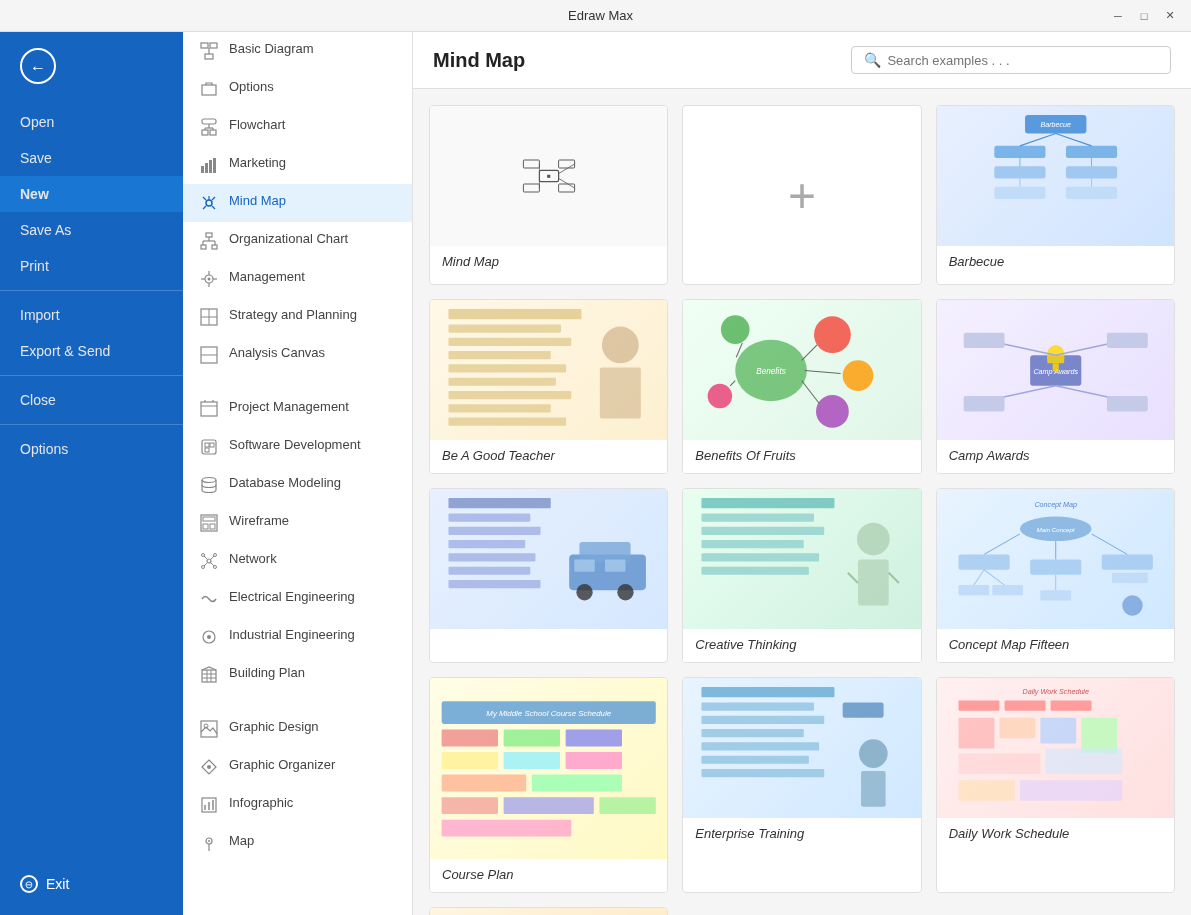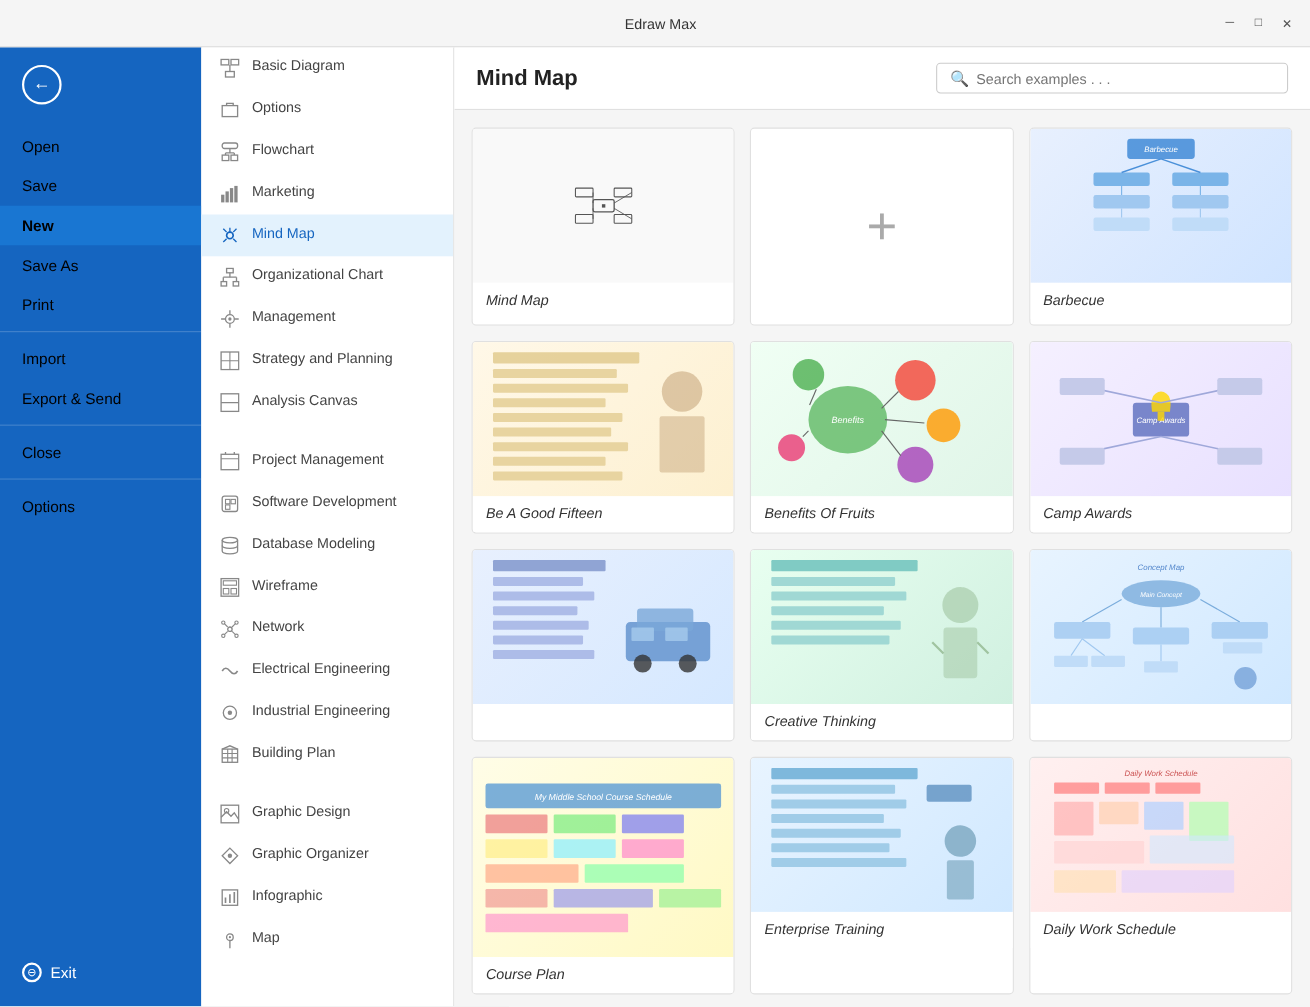--- a/index.html
+++ b/index.html
@@ -1,20 +1,20 @@
 <!DOCTYPE html>
 <html><head>
   <meta charset="utf-8">
   <style>
     * { box-sizing: border-box; margin: 0; padding: 0; }
     body { font-family: 'Segoe UI', Arial, sans-serif; width: 1191px; height: 915px; overflow: hidden; background: #f0f0f0; display: flex; flex-direction: column; }
 
     
     .titlebar {
-      height: 43px;
+      height: 32px;
       background: #f5f5f5;
       display: flex;
       align-items: center;
       justify-content: space-between;
       padding: 0 12px;
       border-bottom: 1px solid #ddd;
       flex-shrink: 0;
     }
     .titlebar-title { font-size: 13px; color: #333; flex: 1; text-align: center; }
     .titlebar-controls { display: flex; gap: 8px; }
@@ -41,21 +41,21 @@
     .back-circle {
       width: 36px; height: 36px;
       border: 2px solid white;
       border-radius: 50%;
       display: flex; align-items: center; justify-content: center;
       color: white; font-size: 16px;
     }
     .sidebar-nav { display: flex; flex-direction: column; flex: 1; padding-top: 4px; }
     .sidebar-item {
       padding: 10px 20px;
-      color: #000000;
+      color: #e5e5e5;
       font-size: 14px;
       cursor: pointer;
       display: flex; align-items: center;
     }
     .sidebar-item.active { background: #1976d2; font-weight: 600; }
     .sidebar-divider { height: 1px; background: rgba(255,255,255,0.2); margin: 6px 0; }
     .sidebar-exit {
       padding: 10px 20px;
       color: white;
       font-size: 14px;
@@ -535,21 +535,21 @@
               <rect x="2" y="46" width="100" height="8" rx="1" fill="#e8d4a0"></rect>
               <rect x="2" y="59" width="115" height="8" rx="1" fill="#e8d4a0"></rect>
               <rect x="2" y="72" width="105" height="8" rx="1" fill="#e8d4a0"></rect>
               <rect x="2" y="85" width="120" height="8" rx="1" fill="#e8d4a0"></rect>
               <rect x="2" y="98" width="100" height="8" rx="1" fill="#e8d4a0"></rect>
               <rect x="2" y="111" width="115" height="8" rx="1" fill="#e8d4a0"></rect>
               <circle cx="170" cy="40" r="18" fill="#c8a87e" opacity="0.6"></circle>
               <rect x="150" y="62" width="40" height="50" rx="2" fill="#c8a87e" opacity="0.5"></rect>
             </svg>
           </div>
-          <div class="template-label">Be A Good Fifteen</div>
+          <div class="template-label">Be A Good Teacher</div>
         </div>
 
         <div class="template-card">
           <div class="template-thumb thumb-benefits">
             <svg width="95%" height="95%" viewBox="0 0 200 130">
               <ellipse cx="70" cy="65" rx="35" ry="30" fill="#4caf50" opacity="0.7"></ellipse>
               <text x="70" y="68" text-anchor="middle" font-size="8" fill="white">Benefits</text>
 
               <circle cx="130" cy="30" r="18" fill="#f44336" opacity="0.8"></circle>
               <circle cx="155" cy="70" r="15" fill="#ff9800" opacity="0.8"></circle>
@@ -643,20 +643,21 @@
               <line x1="30" y1="75" x2="50" y2="90" stroke="#a0c8f0" stroke-width="1"></line>
               <line x1="100" y1="80" x2="100" y2="95" stroke="#a0c8f0" stroke-width="1"></line>
               <rect x="5" y="90" width="30" height="10" rx="1" fill="#c0dcf8"></rect>
               <rect x="38" y="90" width="30" height="10" rx="1" fill="#c0dcf8"></rect>
               <rect x="85" y="95" width="30" height="10" rx="1" fill="#c0dcf8"></rect>
               <rect x="155" y="78" width="35" height="10" rx="1" fill="#c0dcf8"></rect>
 
               <circle cx="175" cy="110" r="10" fill="#5588cc" opacity="0.6"></circle>
             </svg>
           </div>
+          <div class="template-label">Concept Map Fifteen</div>
         </div>
 
         <div class="template-card">
           <div class="template-thumb" style="background: linear-gradient(135deg,#fffde7,#fff9c4); height:181px; display:flex; align-items:center; justify-content:center;">
             <svg width="95%" height="95%" viewBox="0 0 200 130">
               <rect x="5" y="5" width="190" height="20" rx="2" fill="#5b9bd5" opacity="0.8"></rect>
               <text x="100" y="18" text-anchor="middle" font-size="7" fill="white">My Middle School Course Schedule</text>
               <rect x="5" y="30" width="50" height="15" rx="1" fill="#e88" opacity="0.8"></rect>
               <rect x="60" y="30" width="50" height="15" rx="1" fill="#8e8" opacity="0.8"></rect>
               <rect x="115" y="30" width="50" height="15" rx="1" fill="#88e" opacity="0.8"></rect>

